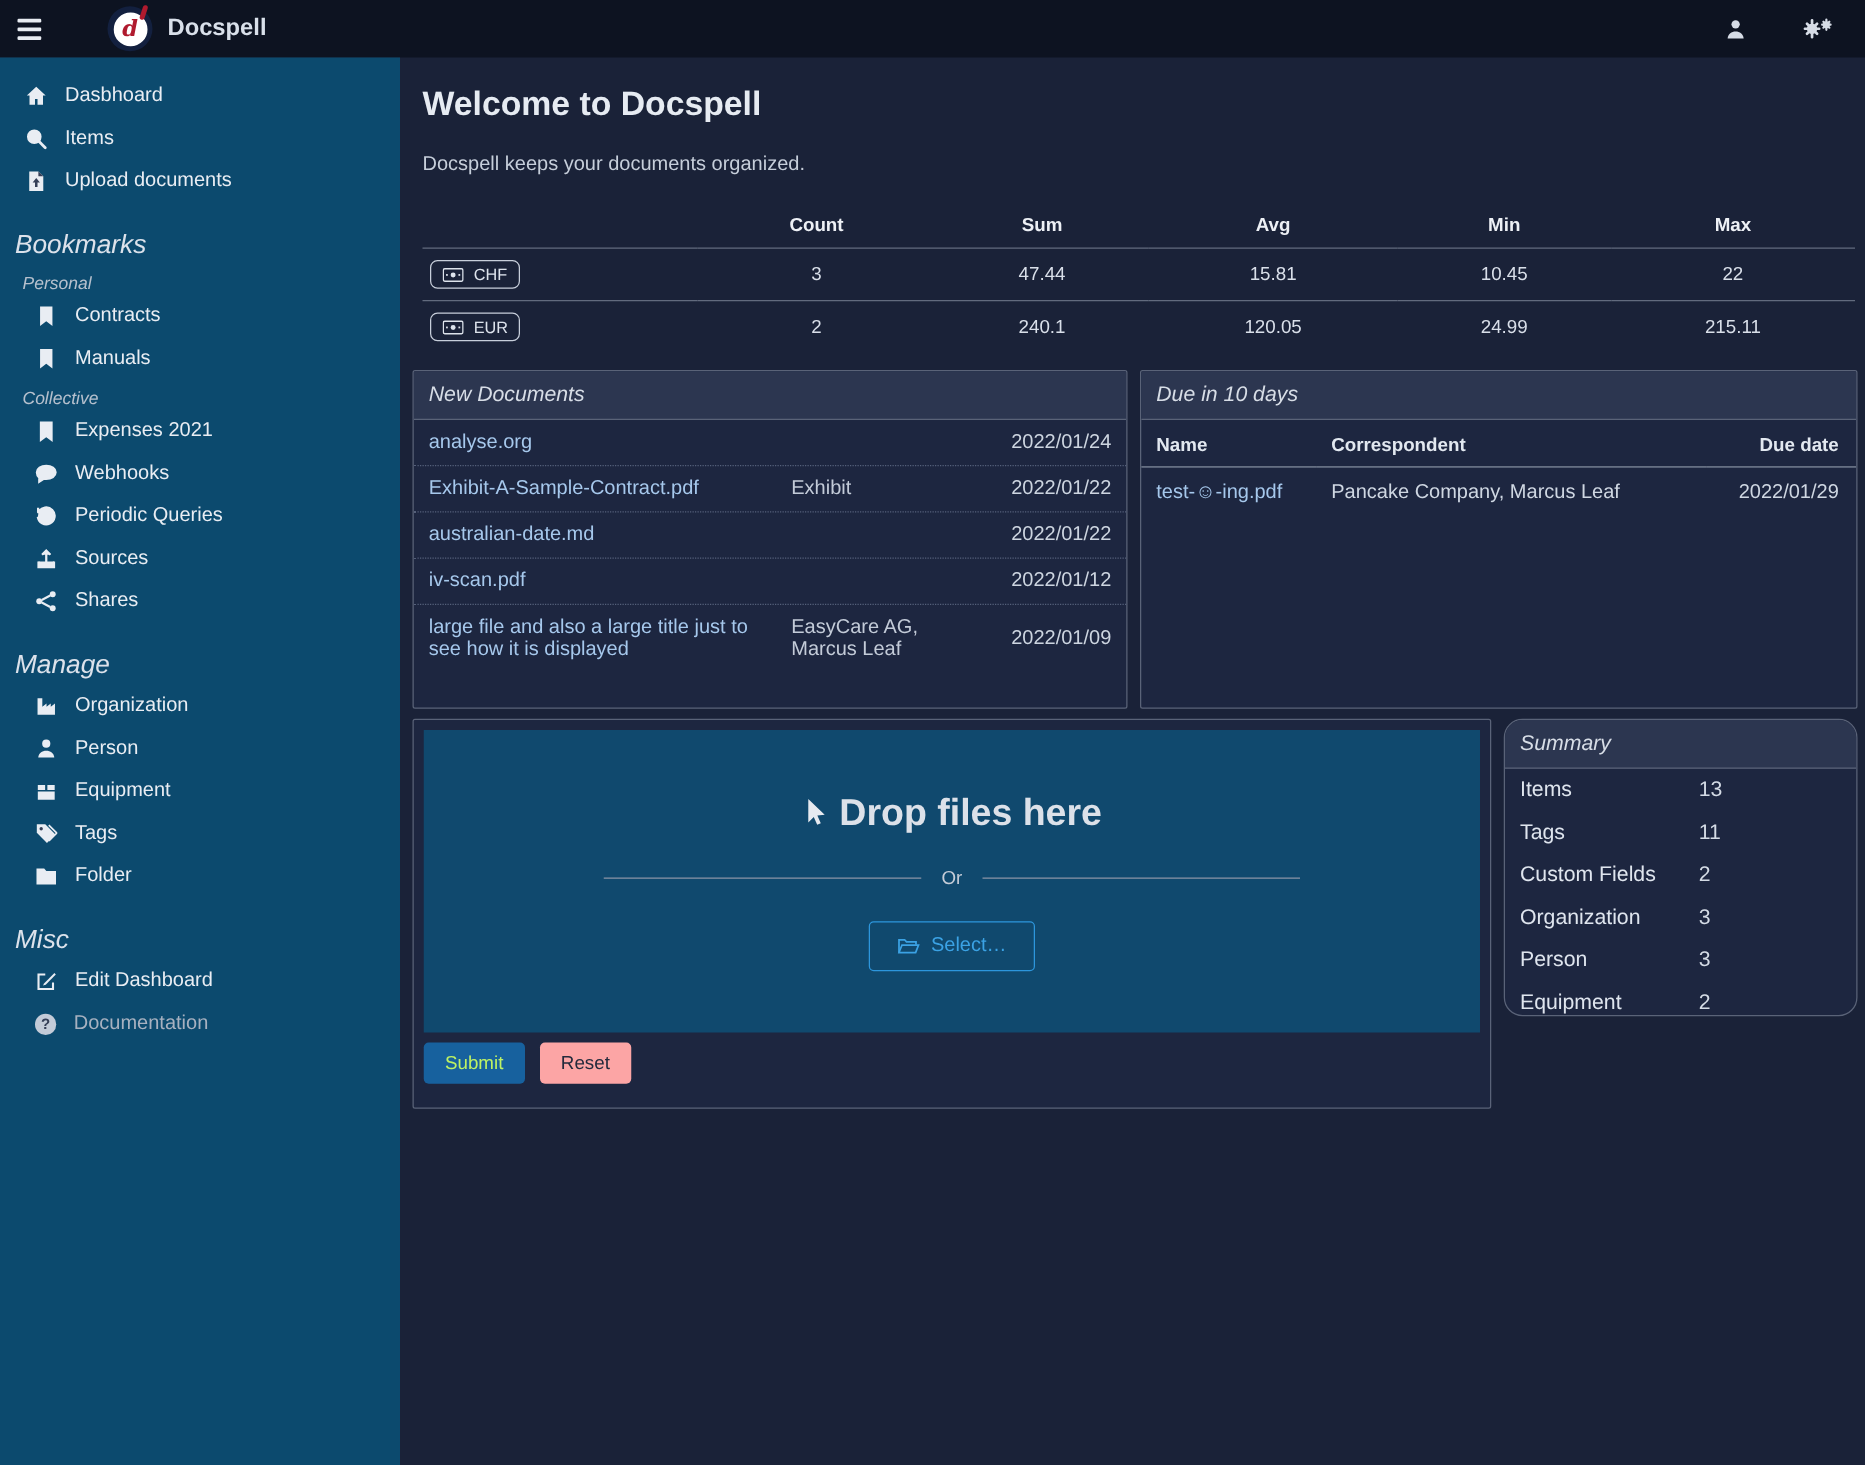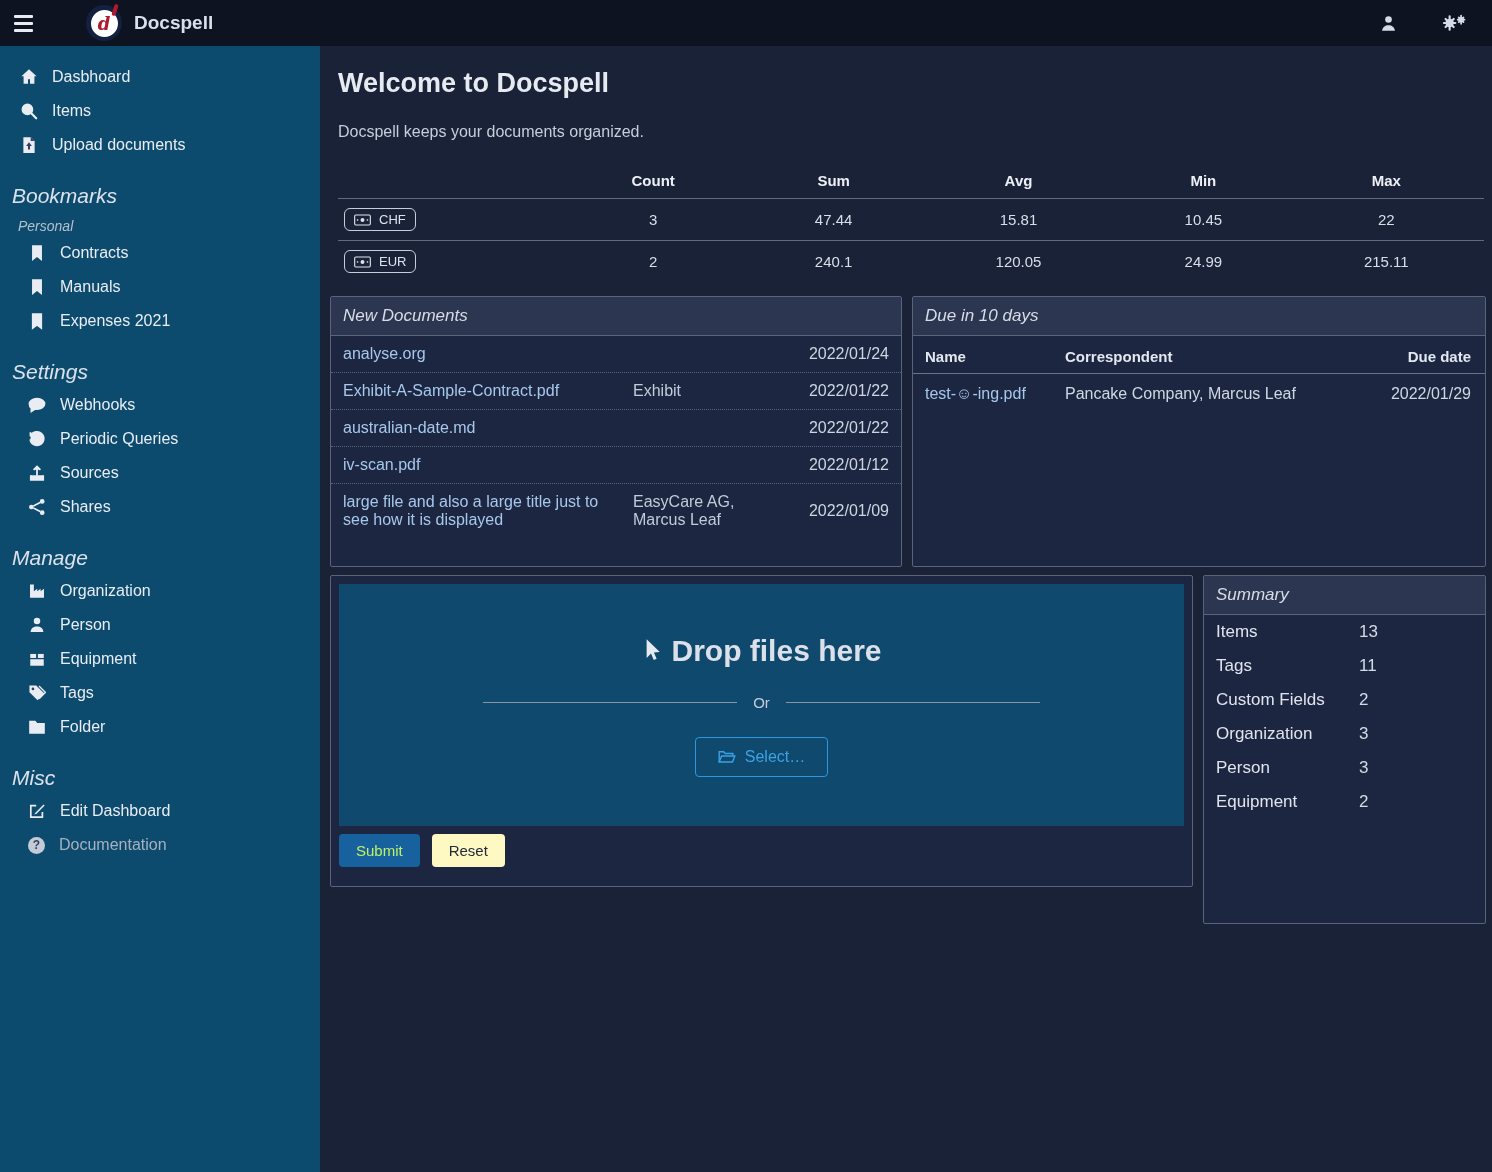--- a/index.html
+++ b/index.html
@@ -58,21 +58,21 @@
           border-radius: 6px; padding: 3px 9px; font-size: 13px; color: #DDE3EC; cursor: pointer; }
   .chip svg { width: 17px; height: 12px; fill: currentColor; }
   
   .row2 { display: grid; grid-template-columns: 572px 1fr; gap: 10px; margin: 14px 0 0 0; }
   .row3 { display: grid; grid-template-columns: 1fr 283px; gap: 10px; margin: 8px 0 0 0; align-items: start; }
   .panel { border: 1px solid #5A6378; background: #1D2640; border-radius: 2px; overflow: hidden; }
   .panel-h { background: #2C3650; border-bottom: 1px solid #5A6378; padding: 9px 12px;
              font-style: italic; font-size: 17px; color: #D7DDE6; }
   .h271 { height: 271px; }
   .h312 { height: 312px; }
-  .h306 { height: 349px; }
+  .h306 { height: 238px; border-radius: 15px; }
   
   .nd-row { display: flex; align-items: center; gap: 10px; padding: 9px 12px; font-size: 16px; }
   .nd-row + .nd-row { border-top: 1px dotted #55607A; }
   .nd-name { flex: 1; color: #A6C8EC; cursor: pointer; }
   .nd-info { width: 150px; color: #C3CBD8; }
   .nd-date { width: 96px; text-align: right; color: #CDD5E0; }
   
   .due-table { width: 100%; border-collapse: collapse; margin-top: 2px; }
   .due-table th { text-align: left; font-weight: 700; color: #E2E8F0; font-size: 15px;
                   padding: 10px 6px 8px 12px; border-bottom: 1px solid #6B7487; }
@@ -89,21 +89,21 @@
   .or-row .line { flex: 1; height: 1px; background: #8A94A6; }
   .or-row .or-txt { margin: 0 16px; color: #C6CDD8; font-size: 15px; }
   .select-btn { display: inline-flex; align-items: center; gap: 9px; border: 1px solid #2D96DC;
                 color: #3BA2E4; background: transparent; border-radius: 4px; padding: 10px 22px;
                 font-size: 16px; cursor: pointer; font-family: inherit; }
   .select-btn svg { width: 18px; height: 14px; }
   .upload-actions { display: flex; gap: 12px; padding: 8px 0 6px 0; }
   .btn { border: none; border-radius: 4px; padding: 8px 17px; font-size: 15px; cursor: pointer;
          font-family: inherit; }
   .btn-primary { background: #17619E; color: #bef264; }
-  .btn-secondary { background: #fef9c3; color: #232A3C; }
+  .btn-secondary { background: #fca5a5; color: #232A3C; }
   
   .sum-row { display: flex; padding: 7px 12px; font-size: 17px; color: #DFE5EE; }
   .sum-row:first-of-type { padding-top: 12px; }
   .sum-label { width: 143px; }
   .sum-value { color: #D4DBE5; }
 </style>
 </head>
 <body>
 
 <header class="navbar">
@@ -171,28 +171,28 @@
           <path d="M3.6 1h8.8v14L8 11.6 3.6 15z"></path>
         </svg>
       <span>Contracts</span>
     </div>
     <div class="side-item indent">
       <svg class="ic" viewBox="0 0 16 16">
           <path d="M3.6 1h8.8v14L8 11.6 3.6 15z"></path>
         </svg>
       <span>Manuals</span>
     </div>
+    <div class="sub-label">Collective</div>
     <div class="side-item indent">
       <svg class="ic" viewBox="0 0 16 16" fill="none" stroke="currentColor" stroke-width="1.5">
           <path d="M4.2 1.8h7.6v12.4L8 11.3l-3.8 2.9z"></path>
         </svg>
       <span>Expenses 2021</span>
     </div>
 
-    <div class="group-title">Settings</div>
     <div class="side-item indent">
       <svg class="ic" viewBox="0 0 16 16" fill="none" stroke="currentColor" stroke-width="1.5">
           <path d="M8 2.3c3.8 0 6.7 2.1 6.7 4.7S11.8 11.7 8 11.7c-.6 0-1.2 0-1.8-.1L3 13.7v-2.8C1.9 9.9 1.3 8.6 1.3 7 1.3 4.4 4.2 2.3 8 2.3z"></path>
         </svg>
       <span>Webhooks</span>
     </div>
     <div class="side-item indent">
       <svg class="ic" viewBox="0 0 16 16" fill="none" stroke="currentColor" stroke-width="1.6">
           <path d="M2.2 2v3.2h3.2" stroke-linejoin="round"></path>
           <path d="M2.6 5A6 6 0 1 1 2 8.4"></path>

